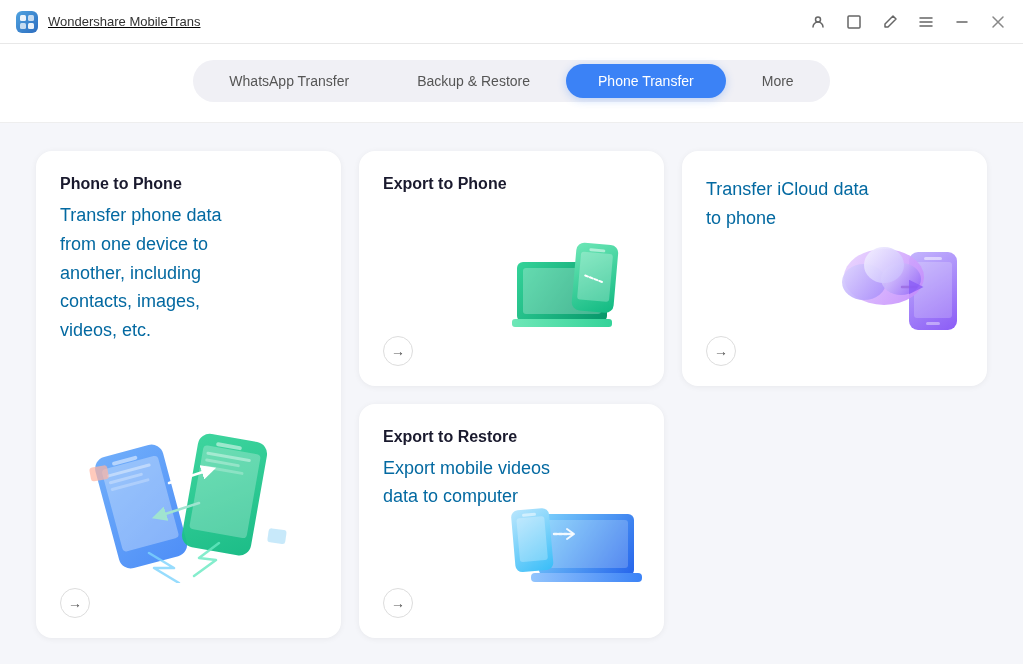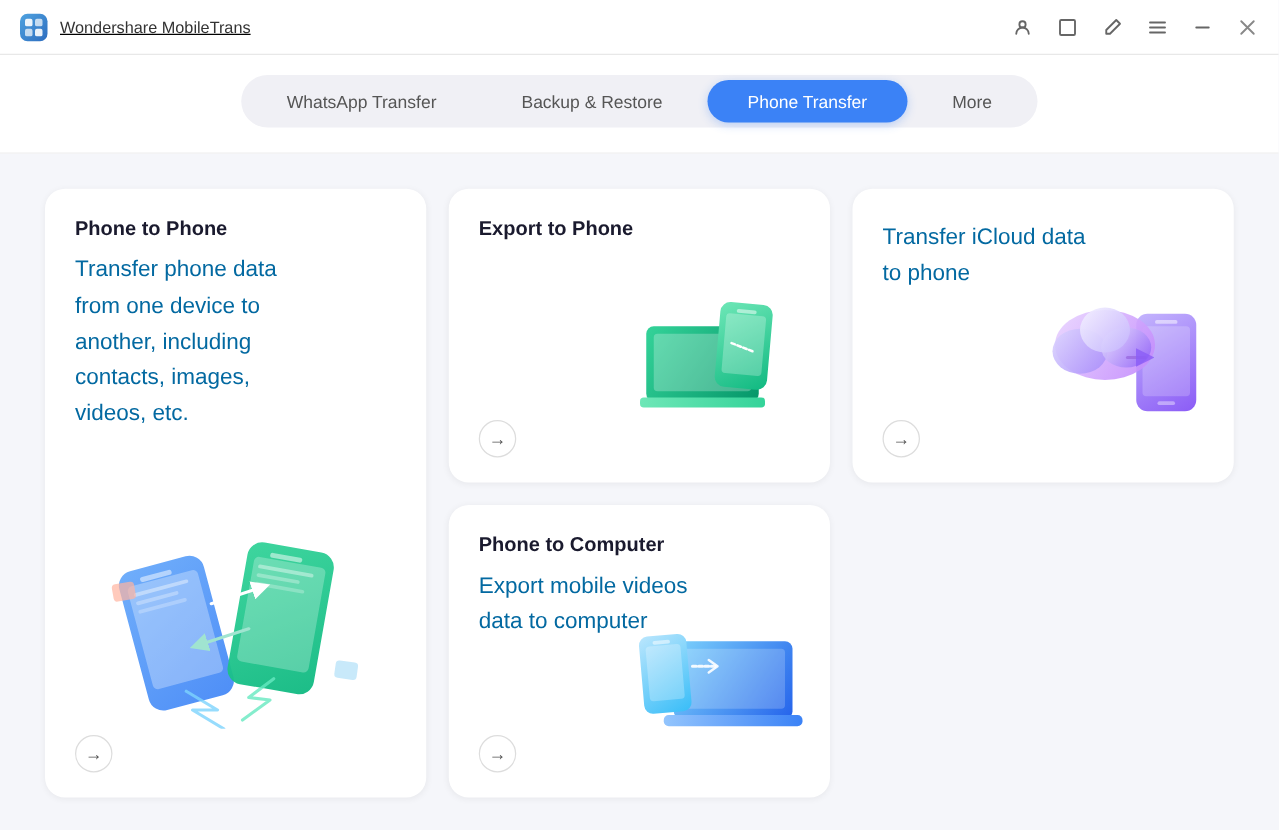--- a/index.html
+++ b/index.html
@@ -360,21 +360,21 @@
             <path d="M0,0 L6,3 L0,6 Z" fill="rgba(139,92,246,0.8)"></path>
           </marker>
         </defs>
       </svg>
     </div>
 
     <div class="card-arrow">→</div>
   </div>
 
   <div class="card">
-    <div class="card-title">Phone to Computer</div>
+    <div class="card-title">Export to Restore</div>
     <div class="card-desc">Export mobile videos data to computer</div>
 
     <div style="position:absolute; bottom:45px; right:10px;">
       <svg width="145" height="115" viewBox="0 0 145 115" fill="none" xmlns="http://www.w3.org/2000/svg">
 
         <rect x="30" y="40" width="95" height="62" rx="6" fill="url(#laptopBlueGrad)"></rect>
         <rect x="36" y="46" width="83" height="48" rx="3" fill="rgba(255,255,255,0.2)"></rect>
 
         <rect x="22" y="99" width="111" height="9" rx="4" fill="url(#laptopBlueBase)"></rect>
 

